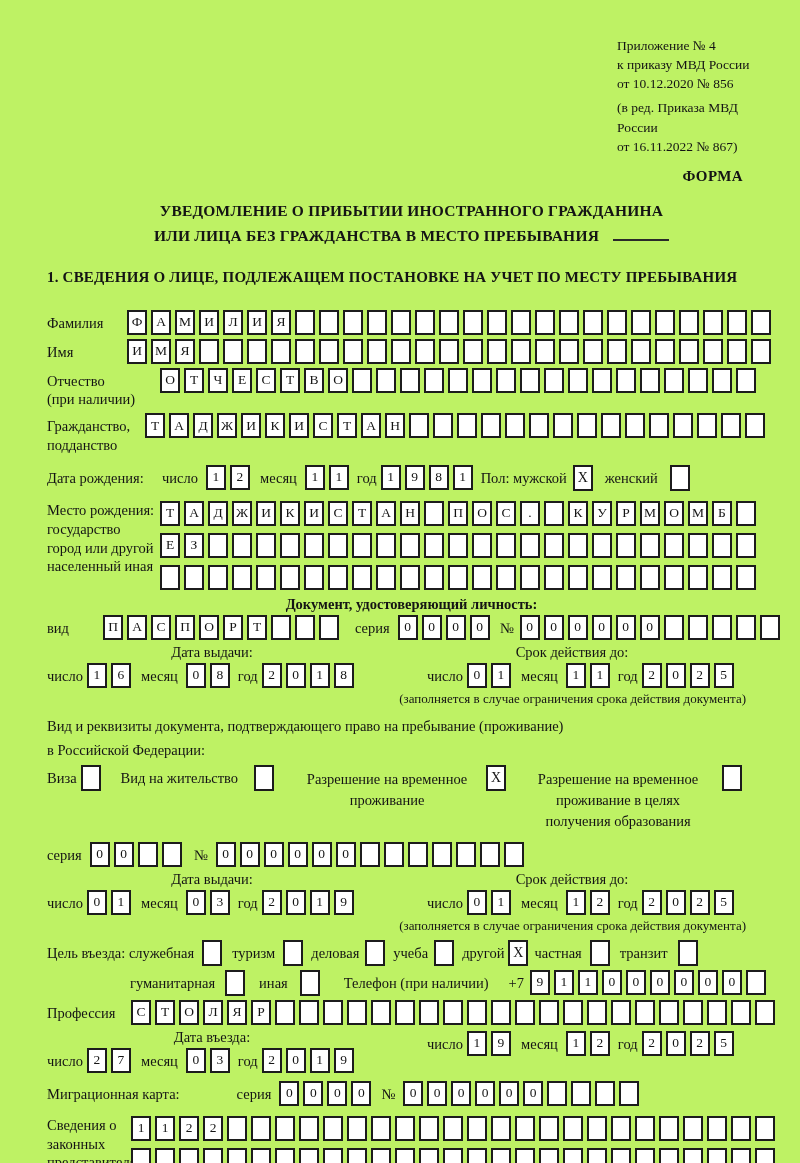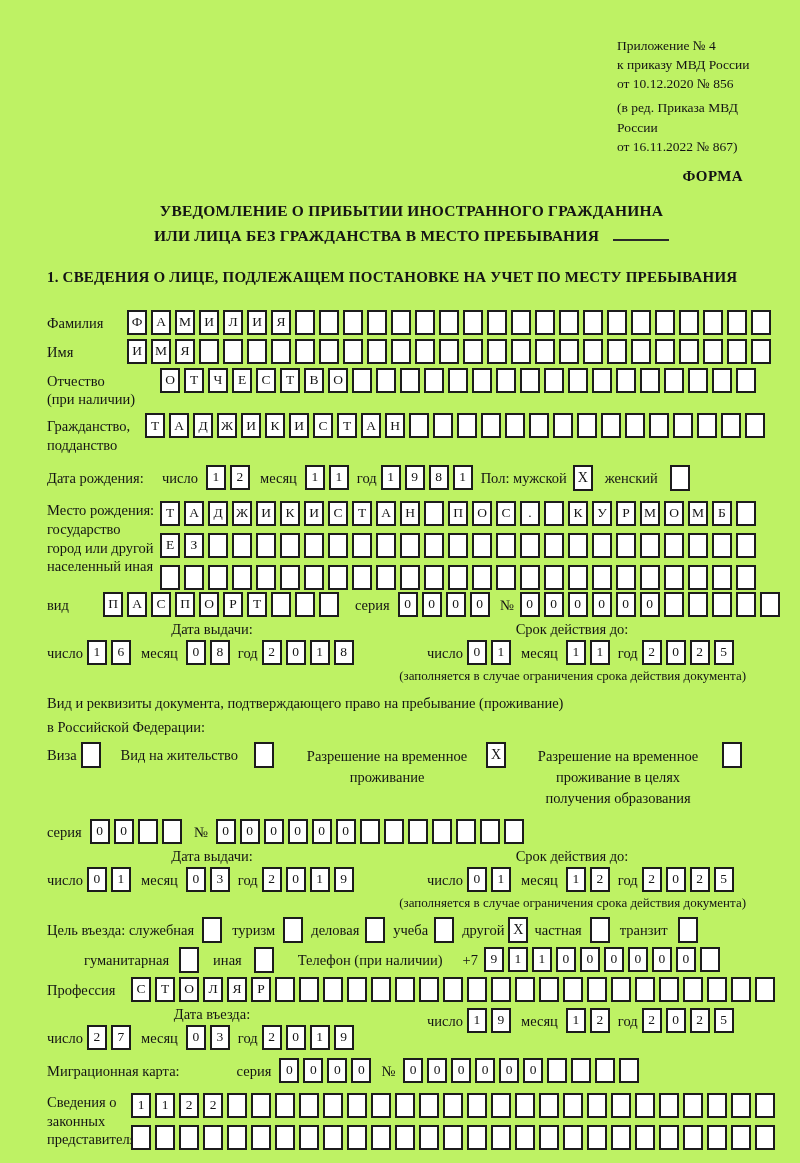--- a/index.html
+++ b/index.html
@@ -303,20 +303,21 @@
           <span class="cell"></span>
           <span class="cell"></span>
           <span class="cell"></span>
           <span class="cell"></span>
           <span class="cell"></span>
           <span class="cell"></span>
         </span>
     </span>
   </div>
 
+  <div class="center-head">Документ, удостоверяющий личность:</div>
   <div class="row mt2">
     <span class="lbl w56">вид</span>
     <span class="cells">
         <span class="cell">П</span>
         <span class="cell">А</span>
         <span class="cell">С</span>
         <span class="cell">П</span>
         <span class="cell">О</span>
         <span class="cell">Р</span>
         <span class="cell">Т</span>
@@ -495,21 +496,21 @@
     <span class="lbl m8">учеба</span>
     <span class="cb m6"></span>
     <span class="lbl m8">другой</span>
     <span class="cb m4">X</span>
     <span class="lbl m6">частная</span>
     <span class="cb m8"></span>
     <span class="lbl m10">транзит</span>
     <span class="cb m10"></span>
   </div>
   <div class="row">
-    <span class="lbl" style="margin-left:37px">гуманитарная</span>
+    <span class="lbl" style="margin-left:83px">гуманитарная</span>
     <span class="cb m10"></span>
     <span class="lbl m14">иная</span>
     <span class="cb m12"></span>
     <span class="lbl m24">Телефон (при наличии)</span>
     <span class="lbl m20">+7</span>
     <span class="cells m6">
         <span class="cell">9</span>
         <span class="cell">1</span>
         <span class="cell">1</span>
         <span class="cell">0</span>

